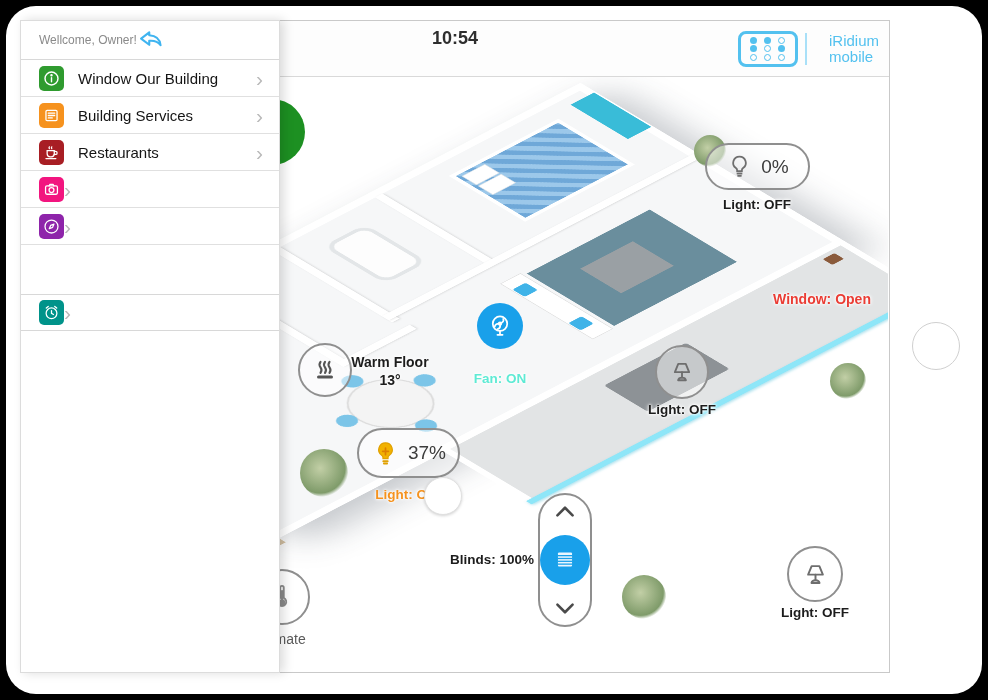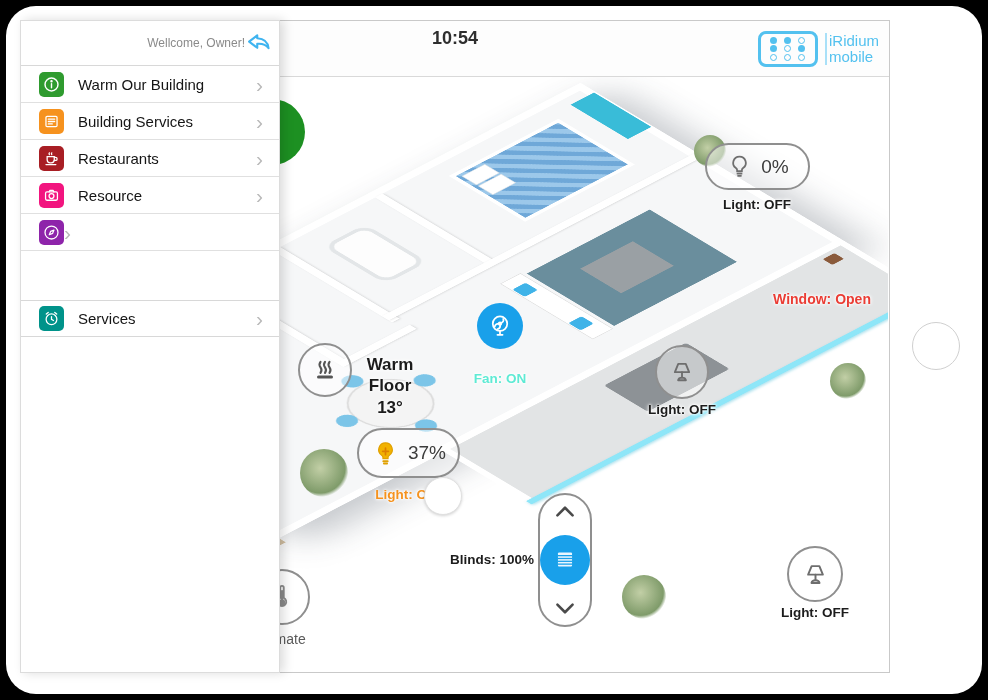--- a/index.html
+++ b/index.html
@@ -10,21 +10,21 @@
   .screen{position:absolute;left:20px;top:20px;width:870px;height:653px;background:#fff;border:1px solid #c9c9c9;box-sizing:border-box;z-index:2;}
   .nav{position:absolute;left:0;top:0;width:100%;height:56px;background:#fdfdfd;border-bottom:1px solid #d9d9d9;box-sizing:border-box;}
   .nav-center{position:absolute;left:0;top:0;width:100%;text-align:center;}
   .time{font-size:18px;font-weight:700;color:#2e2e2e;margin-top:7px;}
   .title{font-size:20px;color:#3a3a3a;margin-top:2px;}
   .logo{position:absolute;right:10px;top:10px;display:flex;align-items:center;gap:7px;}
   .logo-box{width:60px;height:36px;border:3px solid #53c1ef;border-radius:8px;display:grid;grid-template-columns:repeat(3,1fr);align-items:center;justify-items:center;padding:2px 6px;box-sizing:border-box;}
   .dot{width:7px;height:7px;border-radius:50%;}
   .dot.f{background:#53c1ef;}
   .dot.o{border:1.6px solid #53c1ef;width:5px;height:5px;}
-  .logo-text{border-left:2px solid #a9e0f8;padding-left:2px;color:#53c1ef;font-size:15px;line-height:1.08;}
+  .logo-text{border-left:2px solid #a9e0f8;padding-left:22px;color:#53c1ef;font-size:15px;line-height:1.08;}
   
   .plan-area{position:absolute;left:1px;top:56px;width:866px;height:594px;overflow:hidden;background:#fff;}
   .iso{position:absolute;left:50%;top:50%;width:780px;height:560px;transform:translate(-46%,-55%) rotateX(56deg) rotateZ(-43deg);}
   .tiles{background-image:repeating-linear-gradient(0deg,rgba(110,125,140,.14) 0 1px,transparent 1px 34px),repeating-linear-gradient(90deg,rgba(110,125,140,.14) 0 1px,transparent 1px 34px);}
   .apt{position:absolute;left:0;top:0;width:780px;height:390px;background:#f6f7f8;border:10px solid #fff;box-shadow:16px 26px 46px rgba(50,60,75,.28);box-sizing:border-box;}
   .wall{position:absolute;background:#fff;box-shadow:1px 1px 3px rgba(0,0,0,.12);}
   .bed{position:absolute;left:560px;top:22px;width:150px;height:112px;background:repeating-linear-gradient(45deg,#6fa8d8 0 8px,#9cc8ea 8px 16px);border:5px solid #fff;box-sizing:border-box;}
   .pillow{position:absolute;width:30px;height:20px;background:#fff;border:1px solid #d8e2ea;}
   .poster{position:absolute;left:736px;top:12px;width:32px;height:84px;background:#39bcd8;}
   .tub{position:absolute;left:382px;top:28px;width:58px;height:92px;background:#fdfdfd;border:5px solid #e3e6e8;border-radius:16px;box-sizing:border-box;}
@@ -50,24 +50,24 @@
   .pct{font-size:19px;color:#3c3c3c;}
   .clabel{position:absolute;transform:translateX(-50%);font-size:13.5px;font-weight:700;color:#1c1c1c;white-space:nowrap;text-shadow:0 0 3px #fff,0 0 5px #fff,0 0 2px #fff;}
   .clabel.blue{color:#5eead4;}
   .clabel.orange{color:#f5921e;}
   .clabel.red{color:#ea3c34;font-size:14px;}
   .clabel.gray{color:#5a5a5a;font-weight:400;font-size:14px;}
   .solid-blue{background:#19a0ea;border:none;}
   .solid-green{background:#1d9022;border:none;}
   .vpill{position:absolute;border-radius:28px;background:rgba(255,255,255,.5);border:2px solid #8f8f8f;box-sizing:border-box;display:flex;flex-direction:column;align-items:center;justify-content:space-between;padding:8px 0;}
   .knob{position:absolute;width:36px;height:36px;border-radius:50%;background:#fff;border:1px solid #e0e0e0;box-shadow:0 1px 3px rgba(0,0,0,.18);}
-  .wf-label{position:absolute;left:350px;top:354px;width:80px;text-align:center;font-size:17px;font-weight:700;color:#1c1c1c;line-height:1.25;text-shadow:0 0 3px #fff,0 0 5px #fff;}
+  .wf-label{position:absolute;left:350px;top:354px;width:80px;text-align:center;font-size:14px;font-weight:700;color:#1c1c1c;line-height:1.25;text-shadow:0 0 3px #fff,0 0 5px #fff;}
   
   .sidebar{position:absolute;left:20px;top:20px;width:260px;height:653px;background:#fff;border:1px solid #dcdcdc;box-sizing:border-box;box-shadow:4px 0 10px rgba(0,0,0,.14);z-index:20;}
-  .sb-header{height:45px;border-bottom:1px solid #d8d8d8;display:flex;align-items:center;justify-content:flex-end;padding:0 6px 0 18px;box-sizing:border-box;}
+  .sb-header{height:39px;border-bottom:1px solid #d8d8d8;display:flex;align-items:center;justify-content:flex-start;padding:0 0 0 18px;box-sizing:border-box;}
   .greeting{font-size:12px;color:#8a8a8a;}
   .sb-item{height:37px;border-bottom:1px solid #e0e0e0;display:flex;align-items:center;padding:0 12px 0 18px;box-sizing:border-box;background:#fff;cursor:pointer;}
   .sb-item.last{border-bottom:none;}
   .sb-spacer{height:49px;}
   .sb-item.services{border-top:1px solid #d8d8d8;border-bottom:1px solid #d8d8d8;}
   .sb-icon{width:25px;height:25px;border-radius:5px;display:flex;align-items:center;justify-content:center;flex:0 0 25px;}
   .sb-label{font-size:15px;color:#151515;margin-left:14px;flex:1;}
   .chev{color:#b9b9b9;font-size:21px;line-height:1;margin-right:4px;font-weight:400;}
   
   .home-btn{position:absolute;left:912px;top:322px;width:46px;height:46px;border-radius:50%;border:1.5px solid #cfcfcf;background:#fff;z-index:5;cursor:pointer;}
@@ -259,21 +259,21 @@
     </div>
 
     <div class="sb-item">
       <span class="sb-icon" style="background:#2f9b2f;">
         <svg width="19" height="19" viewBox="0 0 24 24" fill="none" stroke="#fff" stroke-width="1.8" stroke-linecap="round">
             <circle cx="12" cy="12" r="8.2"></circle>
             <line x1="12" y1="11" x2="12" y2="16.2"></line>
             <circle cx="12" cy="7.9" r="0.7" fill="#fff"></circle>
           </svg>
       </span>
-      <span class="sb-label">Warm Our Building</span>
+      <span class="sb-label">Window Our Building</span>
       <span class="chev">›</span>
     </div>
 
     <div class="sb-item">
       <span class="sb-icon" style="background:#f6921e;">
         <svg width="19" height="19" viewBox="0 0 24 24" fill="none" stroke="#fff" stroke-width="1.6" stroke-linecap="round">
             <rect x="5" y="5.5" width="14" height="13" rx="1.5"></rect>
             <line x1="8" y1="9" x2="16" y2="9"></line>
             <line x1="8" y1="12" x2="16" y2="12"></line>
             <line x1="8" y1="15" x2="13" y2="15"></line>
@@ -298,21 +298,20 @@
     </div>
 
     <div class="sb-item">
       <span class="sb-icon" style="background:#f2157f;">
         <svg width="19" height="19" viewBox="0 0 24 24" fill="none" stroke="#fff" stroke-width="1.6" stroke-linecap="round" stroke-linejoin="round">
             <rect x="4.5" y="7.5" width="15" height="10.5" rx="1.8"></rect>
             <circle cx="12" cy="12.7" r="3.1"></circle>
             <path d="M9 7.5l1-2h4l1 2"></path>
           </svg>
       </span>
-      <span class="sb-label">Resource</span>
       <span class="chev">›</span>
     </div>
 
     <div class="sb-item">
       <span class="sb-icon" style="background:#8e24aa;">
         <svg width="19" height="19" viewBox="0 0 24 24" fill="none" stroke="#fff" stroke-width="1.6" stroke-linejoin="round">
             <circle cx="12" cy="12" r="8.2"></circle>
             <path d="M9.2 14.8l1.7-4.2 4.2-1.7-1.7 4.2z"></path>
           </svg>
       </span>
@@ -324,19 +323,18 @@
 
     <div class="sb-item services">
       <span class="sb-icon" style="background:#00938a;">
         <svg width="19" height="19" viewBox="0 0 24 24" fill="none" stroke="#fff" stroke-width="1.6" stroke-linecap="round">
             <circle cx="12" cy="13" r="6.8"></circle>
             <path d="M12 9.6V13l2.5 1.5"></path>
             <path d="M5.4 6.4L7.9 4.3"></path>
             <path d="M18.6 6.4l-2.5-2.1"></path>
           </svg>
       </span>
-      <span class="sb-label">Services</span>
       <span class="chev">›</span>
     </div>
   </aside>
 
   <div class="home-btn"></div>
 </div>
 
 </body></html>

